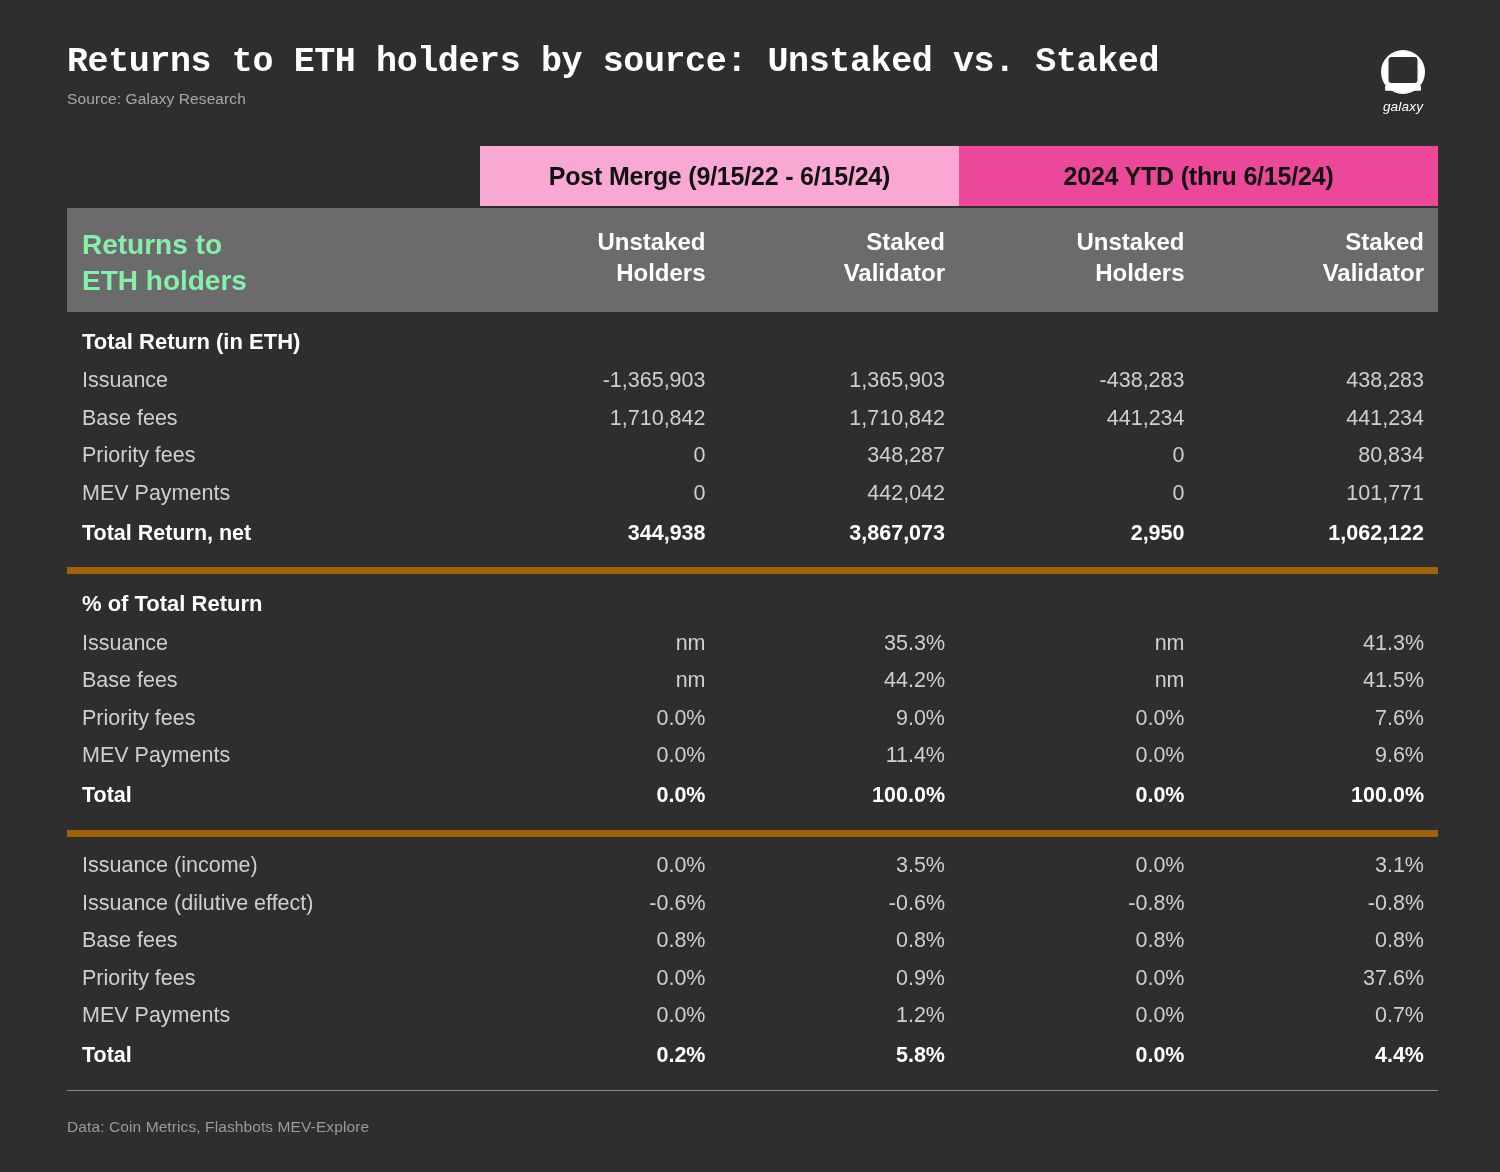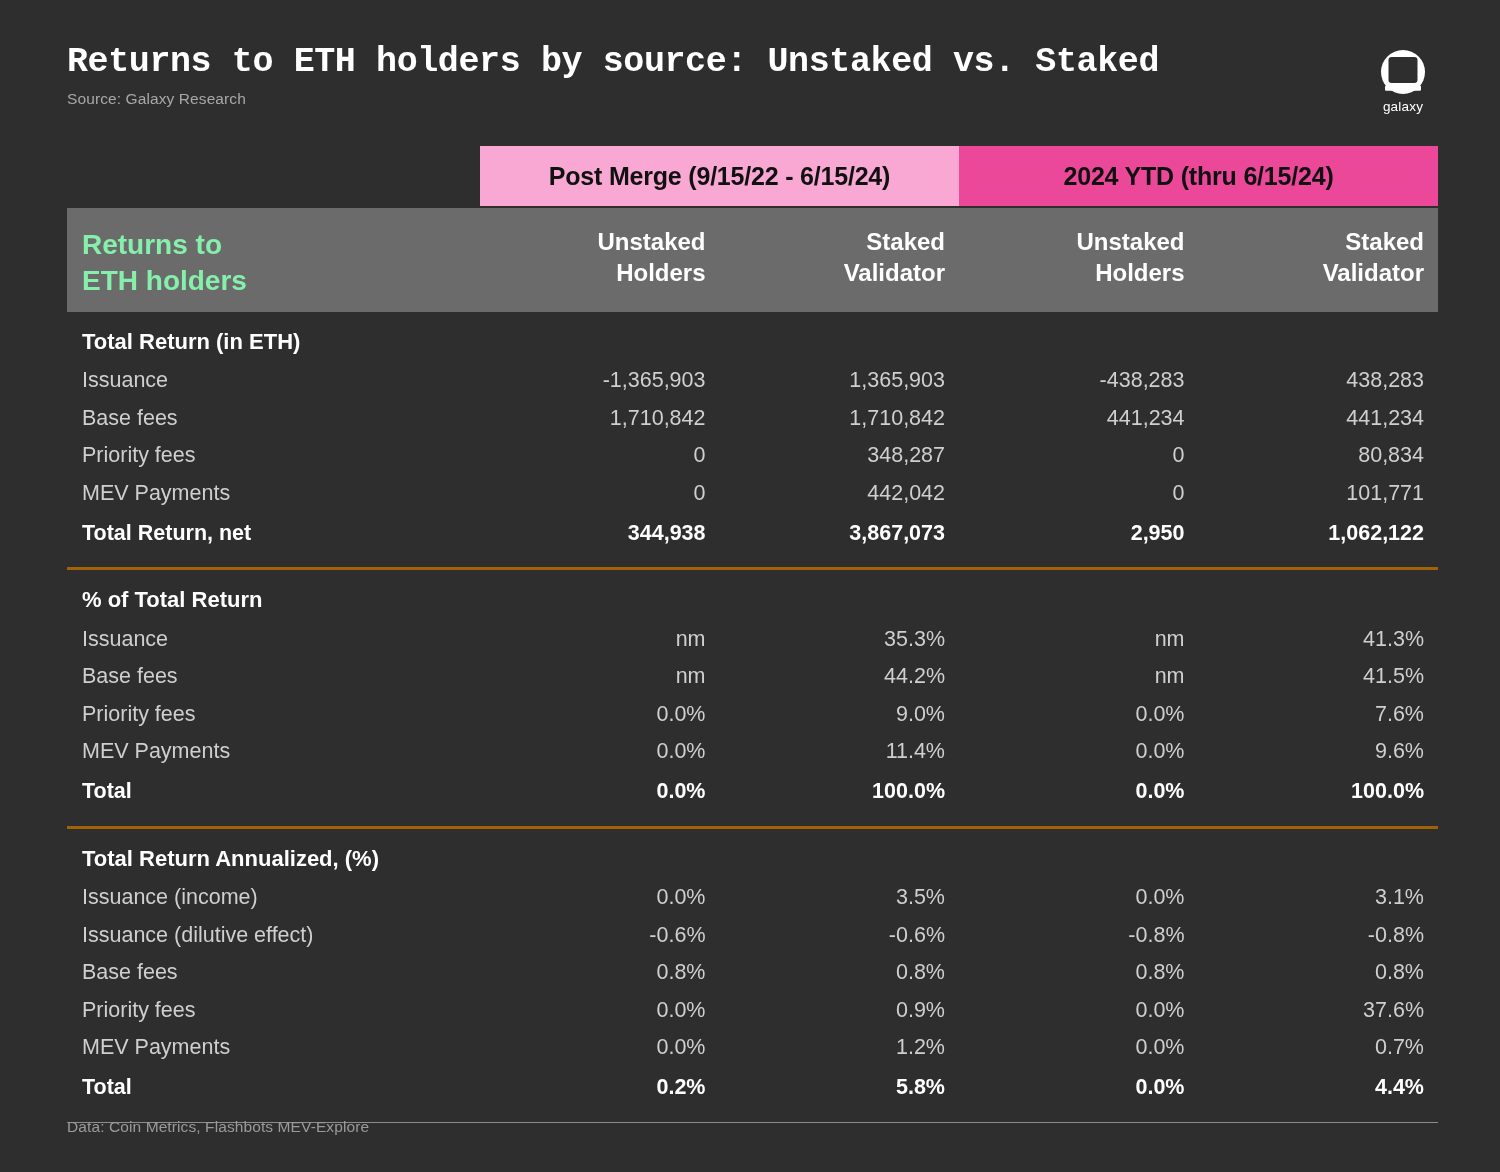--- a/index.html
+++ b/index.html
@@ -60,20 +60,21 @@
     width: 48px;
     height: 48px;
     margin: 0 auto;
     display: block;
   }
   .logo-text {
     margin-top: 3px;
     font-size: 13.5px;
     color: #ffffff;
     letter-spacing: 0.2px;
+    font-style: italic;
   }
 
   
   .period-row {
     position: absolute;
     left: 480px;
     top: 146px;
     width: 958px;
     height: 60px;
     display: flex;
@@ -128,21 +129,21 @@
 
   
   .tbl {
     position: absolute;
     left: 67px;
     top: 312px;
     width: 1371px;
   }
   .section {
     padding-top: 10px;
-    border-bottom: 3px solid #a16207;
+    border-bottom: 7px solid #a16207;
   }
   .section:first-child { border-top: none; }
   .section.last { border-bottom: 1px solid #8c8c8c; }
 
   .row {
     display: flex;
     align-items: center;
     height: 37.6px;
   }
   .row .lbl {
@@ -313,27 +314,20 @@
         <div class="row total">
           <div class="lbl">Total</div>
           <div class="val">0.0%</div>
           <div class="val">100.0%</div>
           <div class="val">0.0%</div>
           <div class="val">100.0%</div>
         </div>
         <div class="section-gap"></div>
       </div>
       <div class="section last">
-        <div class="row section-title">
-          <div class="lbl">Total Return Annualized, (%)</div>
-          <div class="val"></div>
-          <div class="val"></div>
-          <div class="val"></div>
-          <div class="val"></div>
-        </div>
         <div class="row">
           <div class="lbl">Issuance (income)</div>
           <div class="val">0.0%</div>
           <div class="val">3.5%</div>
           <div class="val">0.0%</div>
           <div class="val">3.1%</div>
         </div>
         <div class="row">
           <div class="lbl">Issuance (dilutive effect)</div>
           <div class="val">-0.6%</div>

